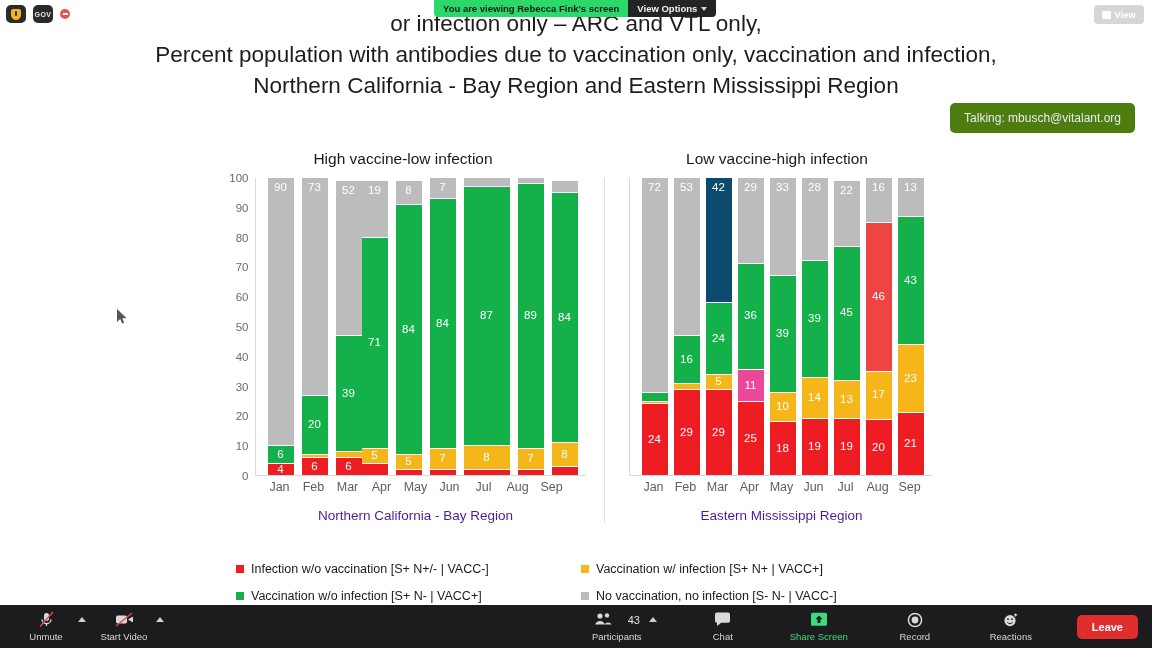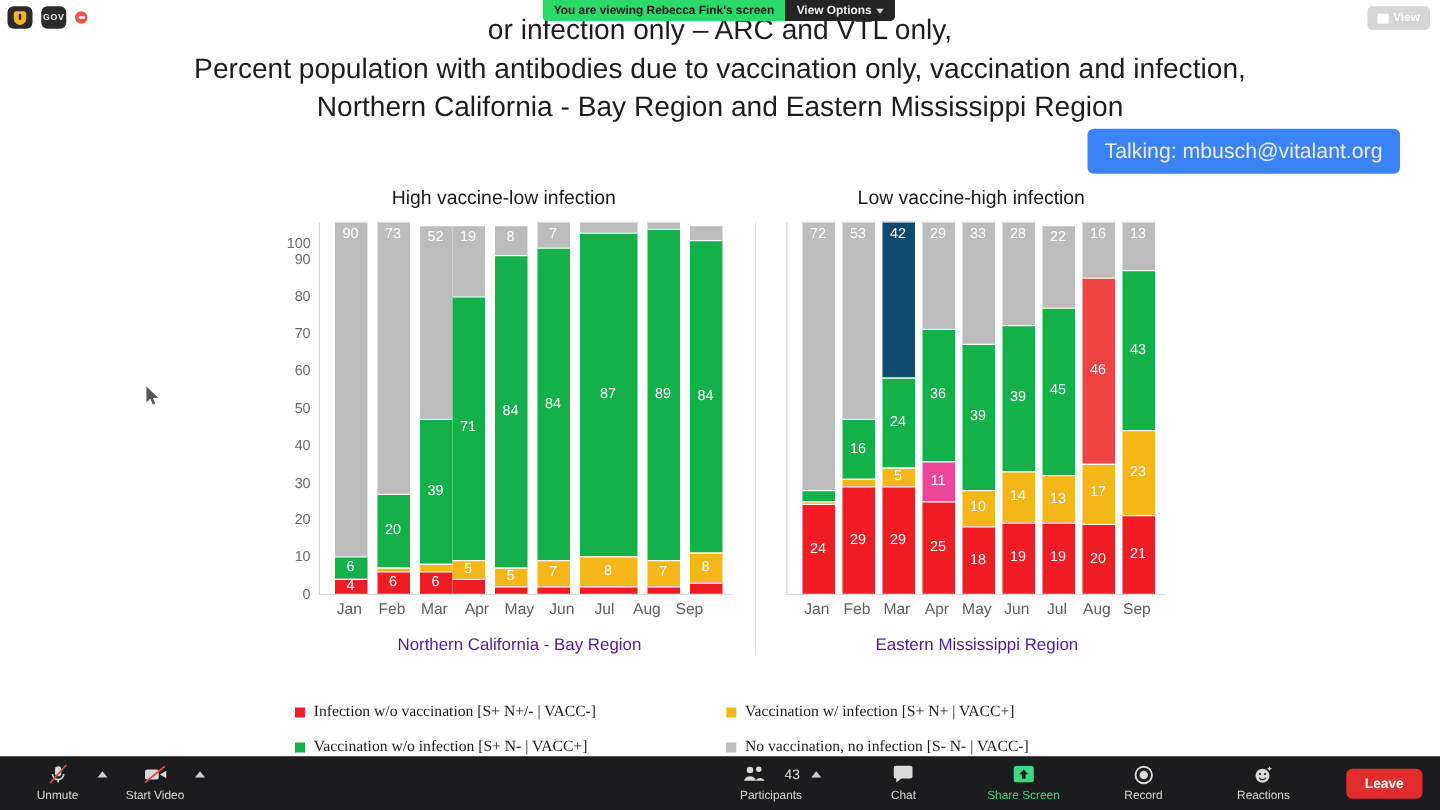--- a/index.html
+++ b/index.html
@@ -25,21 +25,21 @@
   .view-banner .vb-green { background: #2bd96a; color: #1a1a1a; font-size: 9.5px; font-weight: bold; display: flex; align-items: center; padding: 0 9px; }
   .view-banner .vb-dark { background: #242424; color: #f2f2f2; font-size: 9.5px; font-weight: bold; display: flex; align-items: center; gap: 4px; padding: 0 9px; }
   .caret-d { width: 0; height: 0; border-left: 3.5px solid transparent; border-right: 3.5px solid transparent; border-top: 4px solid #d8d8d8; }
 
   
   .view-btn { position: absolute; right: 8px; top: 5px; height: 19px; background: #d6d6d6; border-radius: 4px; display: flex; align-items: center; gap: 4px; padding: 0 8px; z-index: 30; }
   .view-btn .vicon { width: 9px; height: 8px; background: #ffffff; border-radius: 1px; }
   .view-btn .vlab { font-size: 9.5px; color: #ffffff; font-weight: bold; }
 
   
-  .talking { position: absolute; right: 32px; top: 103px; background: #3b82f6; color: #e9edf2; font-size: 17px; border-radius: 5px; padding: 8px 14px; z-index: 30; }
+  .talking { position: absolute; right: 17px; top: 103px; background: #4d7c0f; color: #e9edf2; font-size: 12px; border-radius: 5px; padding: 8px 14px; z-index: 30; }
 
   
   .slide-title { position: absolute; left: 0; right: 0; top: 8px; text-align: center; color: #1d1d1d; font-size: 22.5px; line-height: 31px; font-weight: 400; padding: 0 80px; }
 
   
   .charts { position: absolute; left: 0; top: 150px; width: 1152px; }
   .panels { display: flex; justify-content: center; gap: 0px; }
   .panel { position: relative; }
   .panel-title { text-align: center; font-size: 15.5px; color: #1a1a1a; margin-bottom: 10px; }
   .plot-wrap { display: flex; }
@@ -49,21 +49,21 @@
   .bar-col { position: relative; height: 298px; display: flex; flex-direction: column; justify-content: flex-end; }
   .seg { position: relative; display: flex; align-items: center; justify-content: center; }
   .seg span { font-size: 11.5px; color: #fff; line-height: 1; }
   .seg.gray span { color: #ffffff; }
   .xlabels { display: flex; margin-top: 4px; }
   .xlabels div { text-align: center; font-size: 12.5px; color: #5e5e5e; }
   .region-label { text-align: center; font-size: 13.5px; color: #4c1d95; margin-top: 14px; }
   .panel-sep { width: 1px; background: #e0e0e0; margin: 28px 18px 0 18px; align-self: stretch; }
 
   
-  .legend { position: absolute; left: 0; right: 0; top: 562px; display: grid; grid-template-columns: 345px 345px; justify-content: center; row-gap: 13px; column-gap: 0px; padding-left: 10px; font-family: Liberation Serif, serif; }
+  .legend { position: absolute; left: 0; right: 0; top: 562px; display: grid; grid-template-columns: 345px 345px; justify-content: center; row-gap: 13px; column-gap: 0px; padding-left: 10px; }
   .leg-item { display: flex; align-items: center; gap: 7px; font-size: 12.5px; color: #1b1b1b; }
   .leg-sw { width: 8px; height: 8px; flex: 0 0 8px; }
 
   
   .toolbar { position: absolute; left: 0; bottom: 0; width: 1152px; height: 43px; background: #1c1c1e; display: flex; align-items: center; z-index: 40; }
   .tb-left { display: flex; align-items: flex-start; padding-left: 16px; gap: 8px; }
   .tb-center { flex: 1; display: flex; justify-content: center; gap: 46px; }
   .tb-right { display: flex; align-items: center; gap: 36px; padding-right: 14px; }
   .tb-item { display: flex; flex-direction: column; align-items: center; width: 60px; position: relative; }
   .tb-item .ti { height: 17px; display: flex; align-items: center; justify-content: center; }
@@ -123,21 +123,21 @@
               <div class="ytick" style="top: 298px;">0</div>
               <div class="ytick" style="top: 268.2px;">10</div>
               <div class="ytick" style="top: 238.4px;">20</div>
               <div class="ytick" style="top: 208.6px;">30</div>
               <div class="ytick" style="top: 178.8px;">40</div>
               <div class="ytick" style="top: 149px;">50</div>
               <div class="ytick" style="top: 119.2px;">60</div>
               <div class="ytick" style="top: 89.4px;">70</div>
               <div class="ytick" style="top: 59.6px;">80</div>
               <div class="ytick" style="top: 29.8px;">90</div>
-              <div class="ytick" style="top: 17px;">100</div>
+              <div class="ytick" style="top: 0px;">100</div>
             </div>
             <div class="plot" style="padding-left: 12px; padding-right: 8px;">
               <div class="bar-col" style="width: 26px; margin-right: 8px;">
                 <div class="seg gray" style="height: 268.2px; background: rgb(188, 188, 188); border-top: 1px solid rgb(255, 255, 255); align-items: flex-start; padding-top: 4px;">
                   <span>90</span>
                 </div>
                 <div class="seg" style="height: 17.88px; background: rgb(20, 177, 75); border-top: 1px solid rgb(255, 255, 255);">
                   <span>6</span>
                 </div>
                 <div class="seg" style="height: 11.92px; background: rgb(238, 28, 35); border-top: 1px solid rgb(255, 255, 255);">

